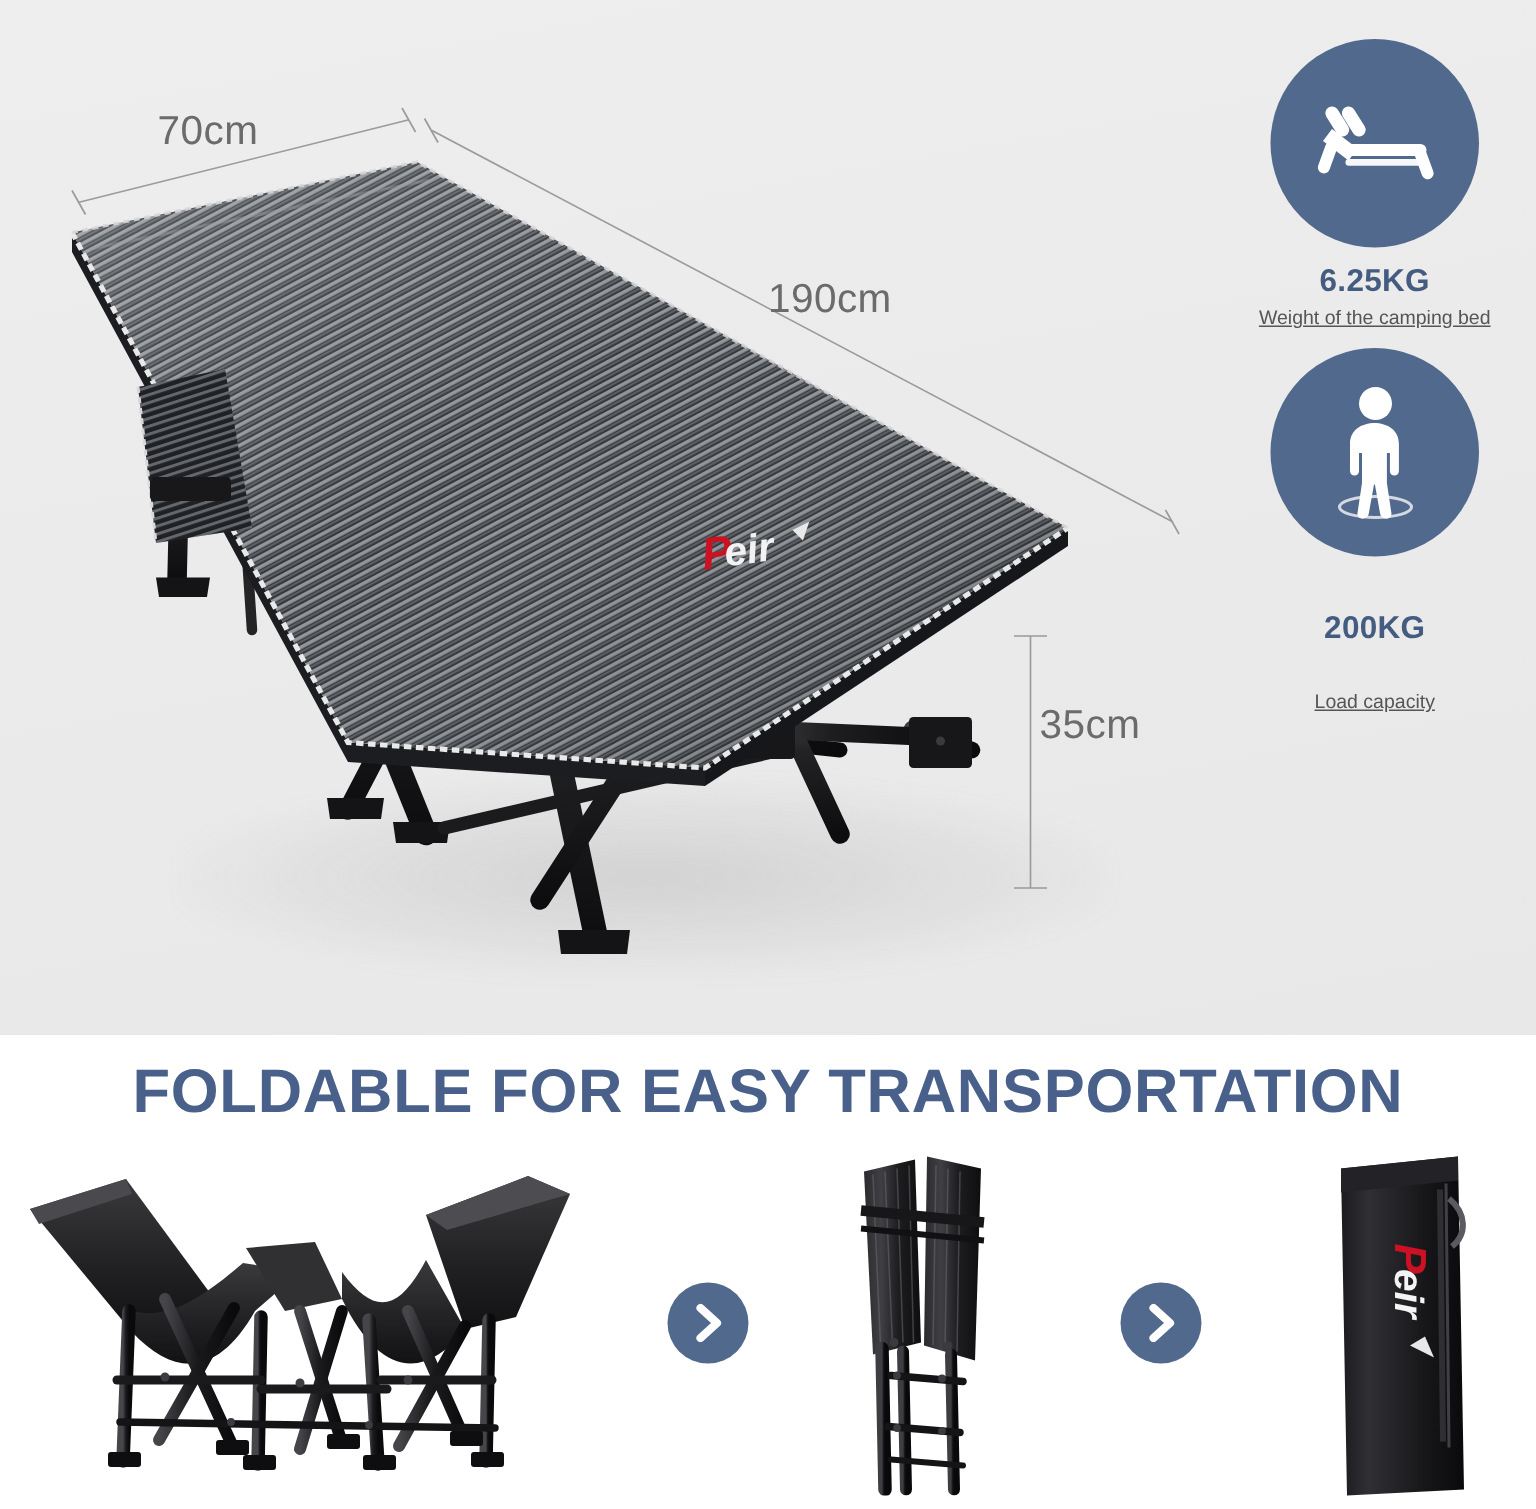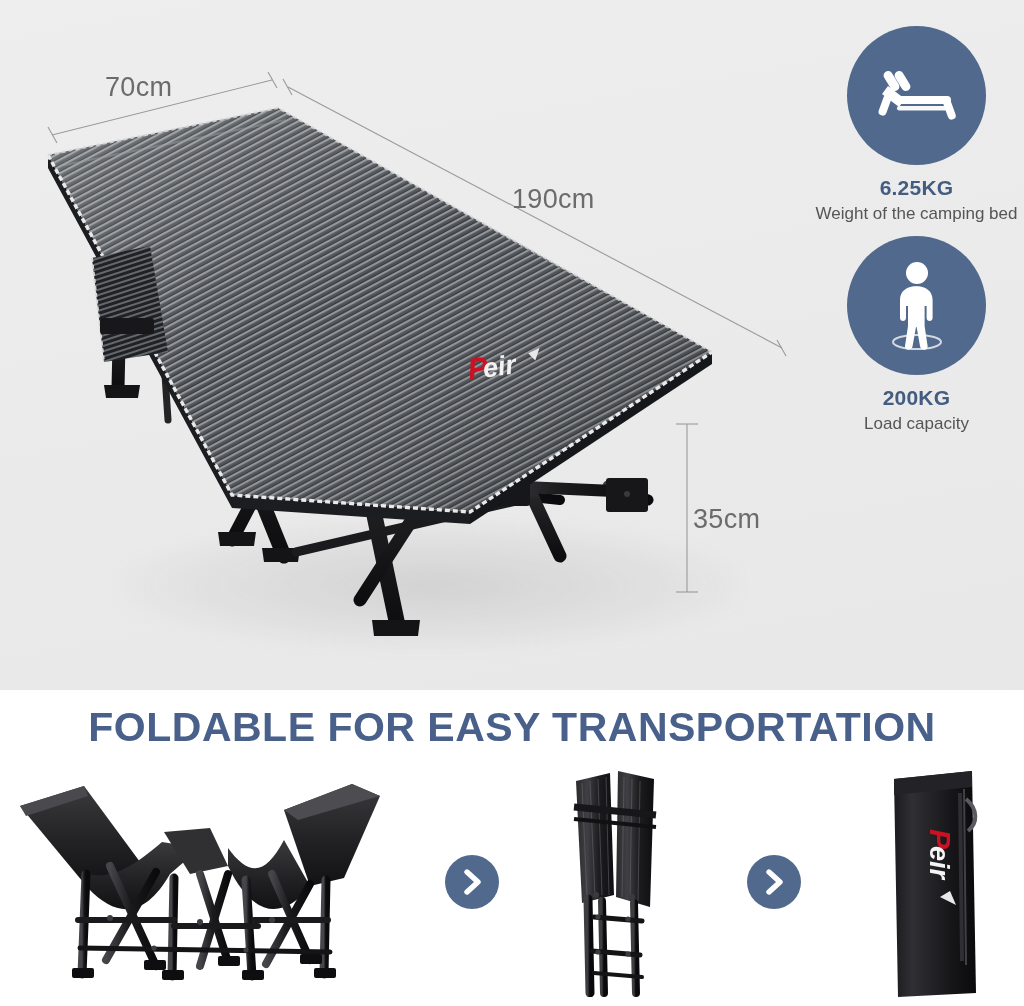--- a/index.html
+++ b/index.html
@@ -25,47 +25,48 @@
   .bed-wrap{position:absolute;left:0;top:0;width:800px;height:690px;}
   .bed-wrap svg{display:block;}
 
   
   .dim-label{
     position:absolute;color:#6b6b6b;font-size:27px;letter-spacing:.3px;
     font-family:"Liberation Sans",sans-serif;white-space:nowrap;
   }
   #dim-70{left:105px;top:72px;}
   #dim-190{left:512px;top:184px;}
-  #dim-35{left:693px;top:504px;}
+  #dim-35{left:693px;top:468px;}
 
   
   .feature-rail{
     position:absolute;right:0;top:0;width:215px;height:690px;
     display:flex;flex-direction:column;align-items:flex-start;
     padding-top:26px;box-sizing:border-box;
   }
   .feature{
     display:flex;flex-direction:column;align-items:center;
     width:100%;
   }
-  .feature + .feature{margin-top:14px;}
+  .feature + .feature{margin-top:14px;gap:25px;}
   .fcircle{
     width:139px;height:139px;border-radius:50%;
     background:#51698c;
     display:flex;align-items:center;justify-content:center;
     box-sizing:border-box;
   }
   .fcircle svg{display:block;}
   .fvalue{
     margin-top:12px;color:#445c80;font-size:21px;font-weight:bold;
     letter-spacing:.2px;line-height:1;
   }
   .fcaption{
-    margin-top:7px;color:#555555;font-size:17px;line-height:1;
+    margin-top:7px;color:#555555;font-size:13px;line-height:1;
     white-space:nowrap;
+    text-decoration:underline;
   }
 
   
   .bottom-section{
     position:absolute;left:0;top:690px;width:1024px;height:392px;
     background:#ffffff;
   }
   .headline{
     position:absolute;left:0;top:14px;width:1024px;text-align:center;
     color:#4a6party;

